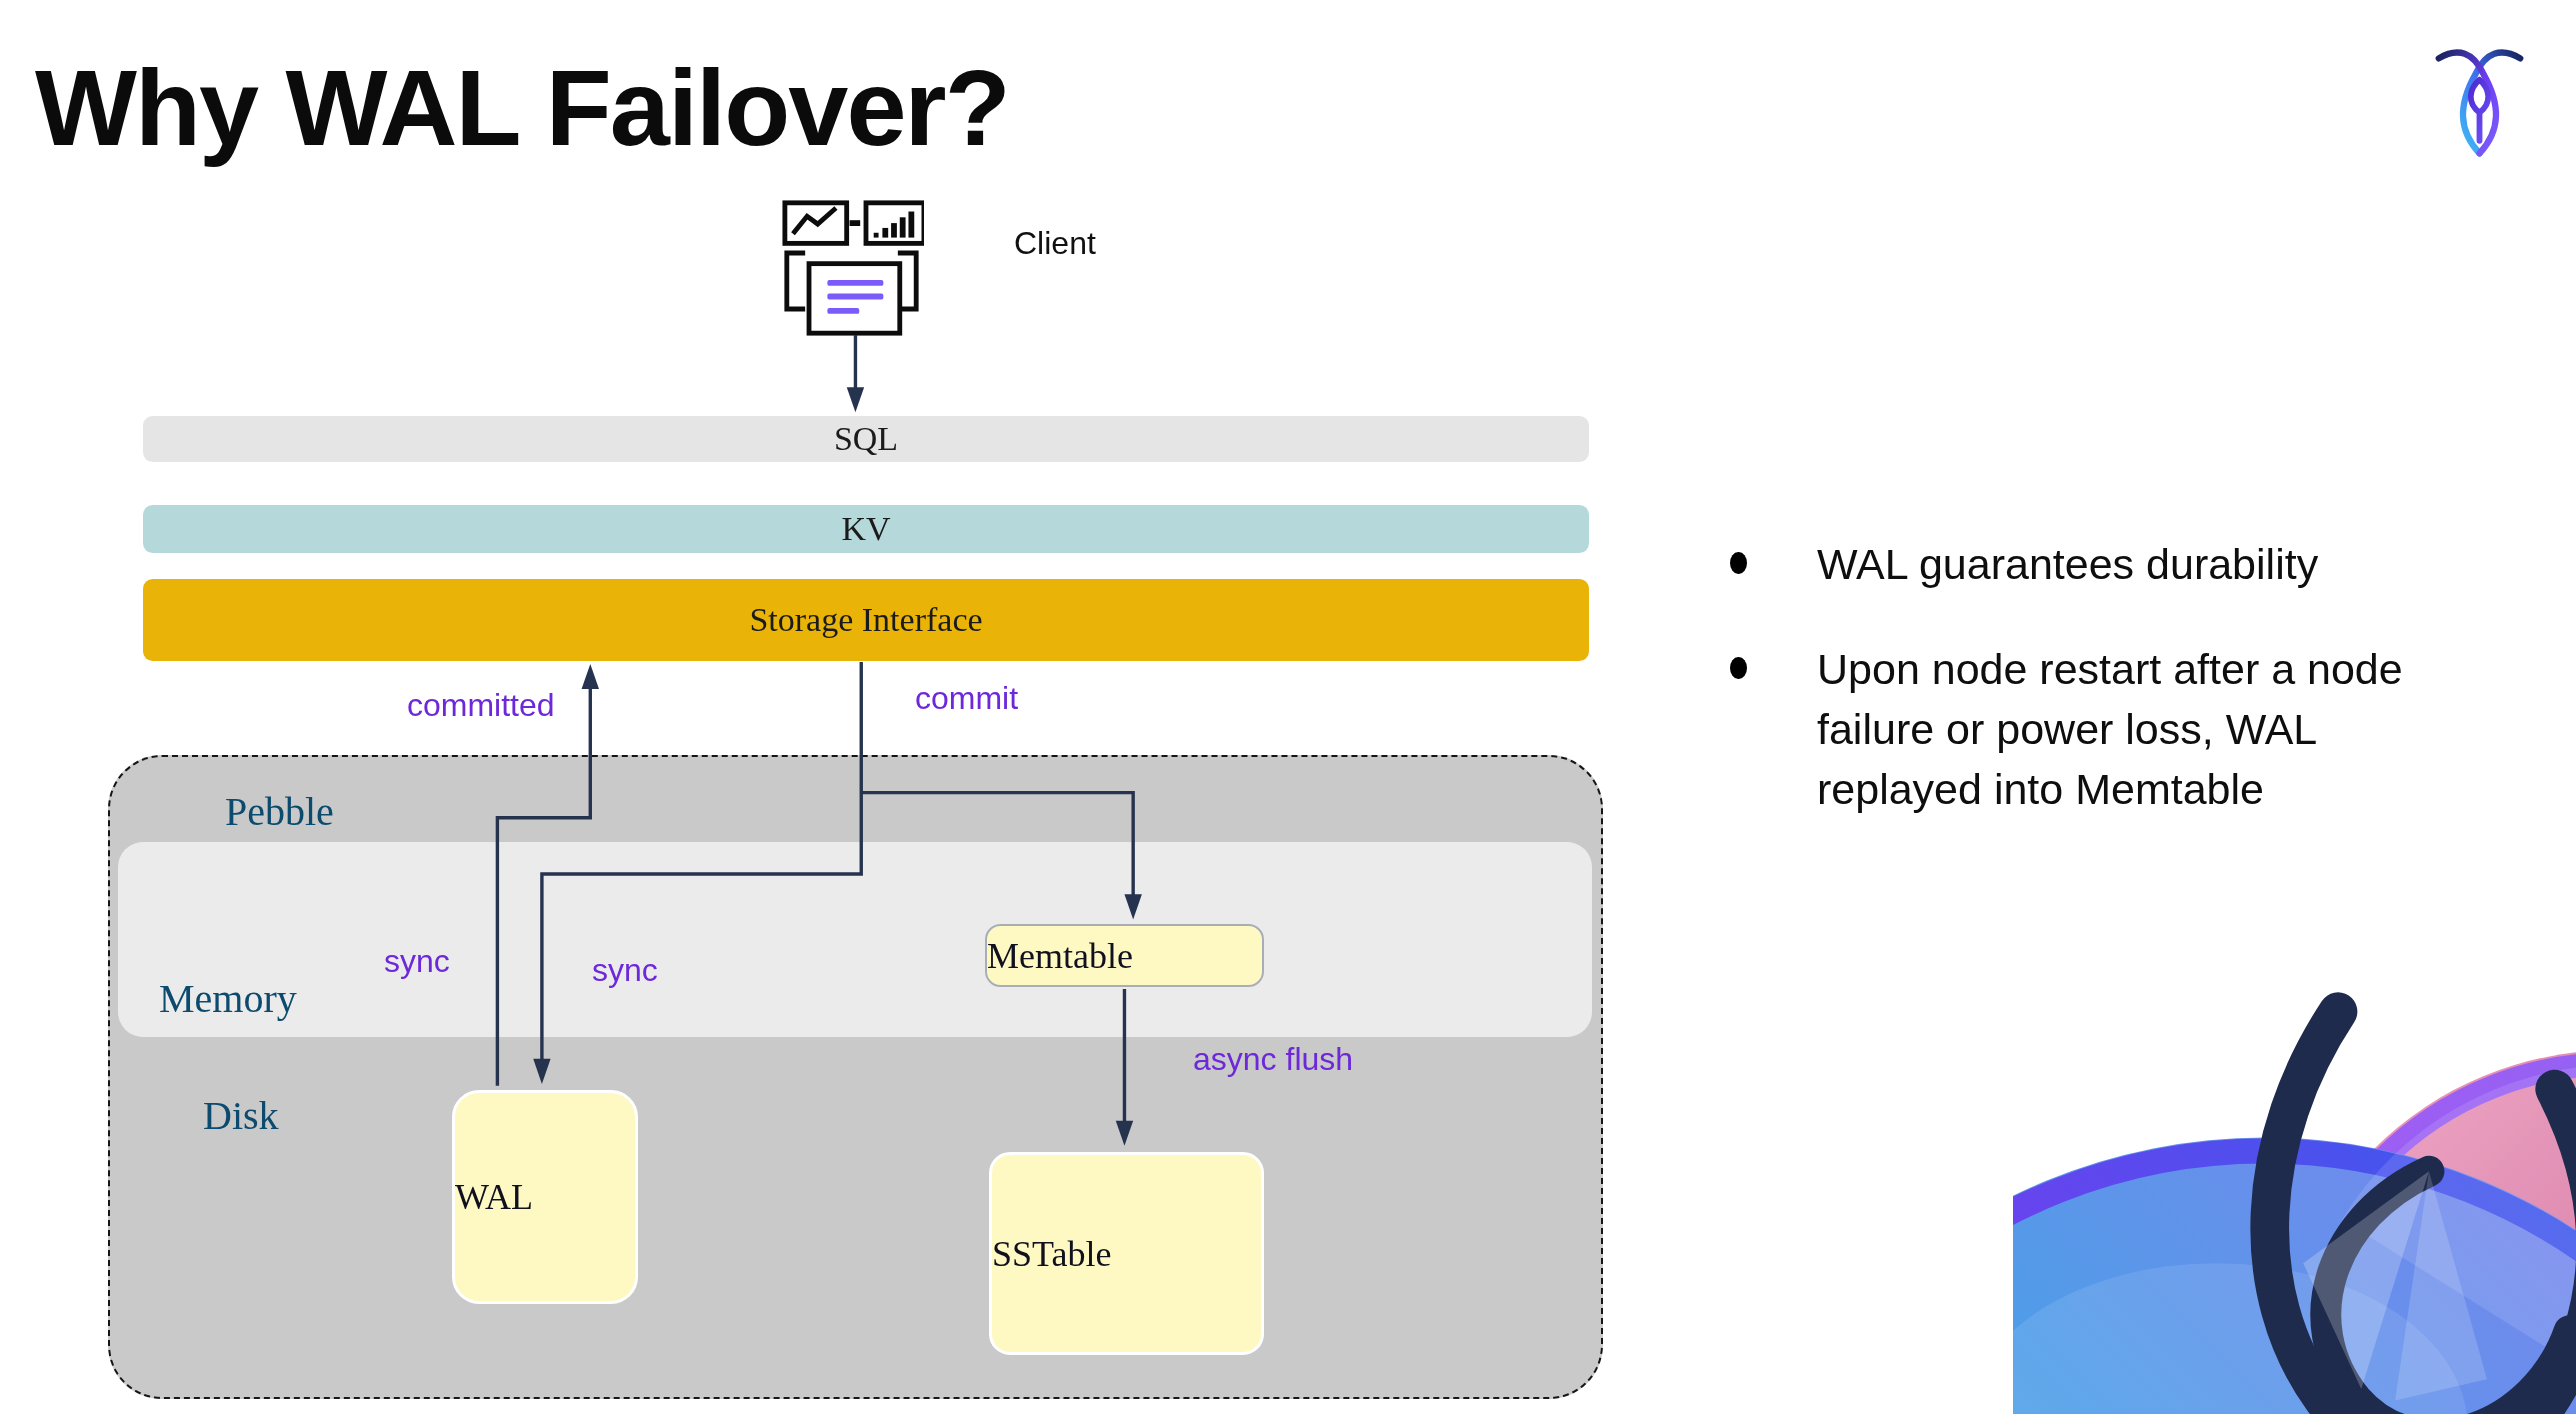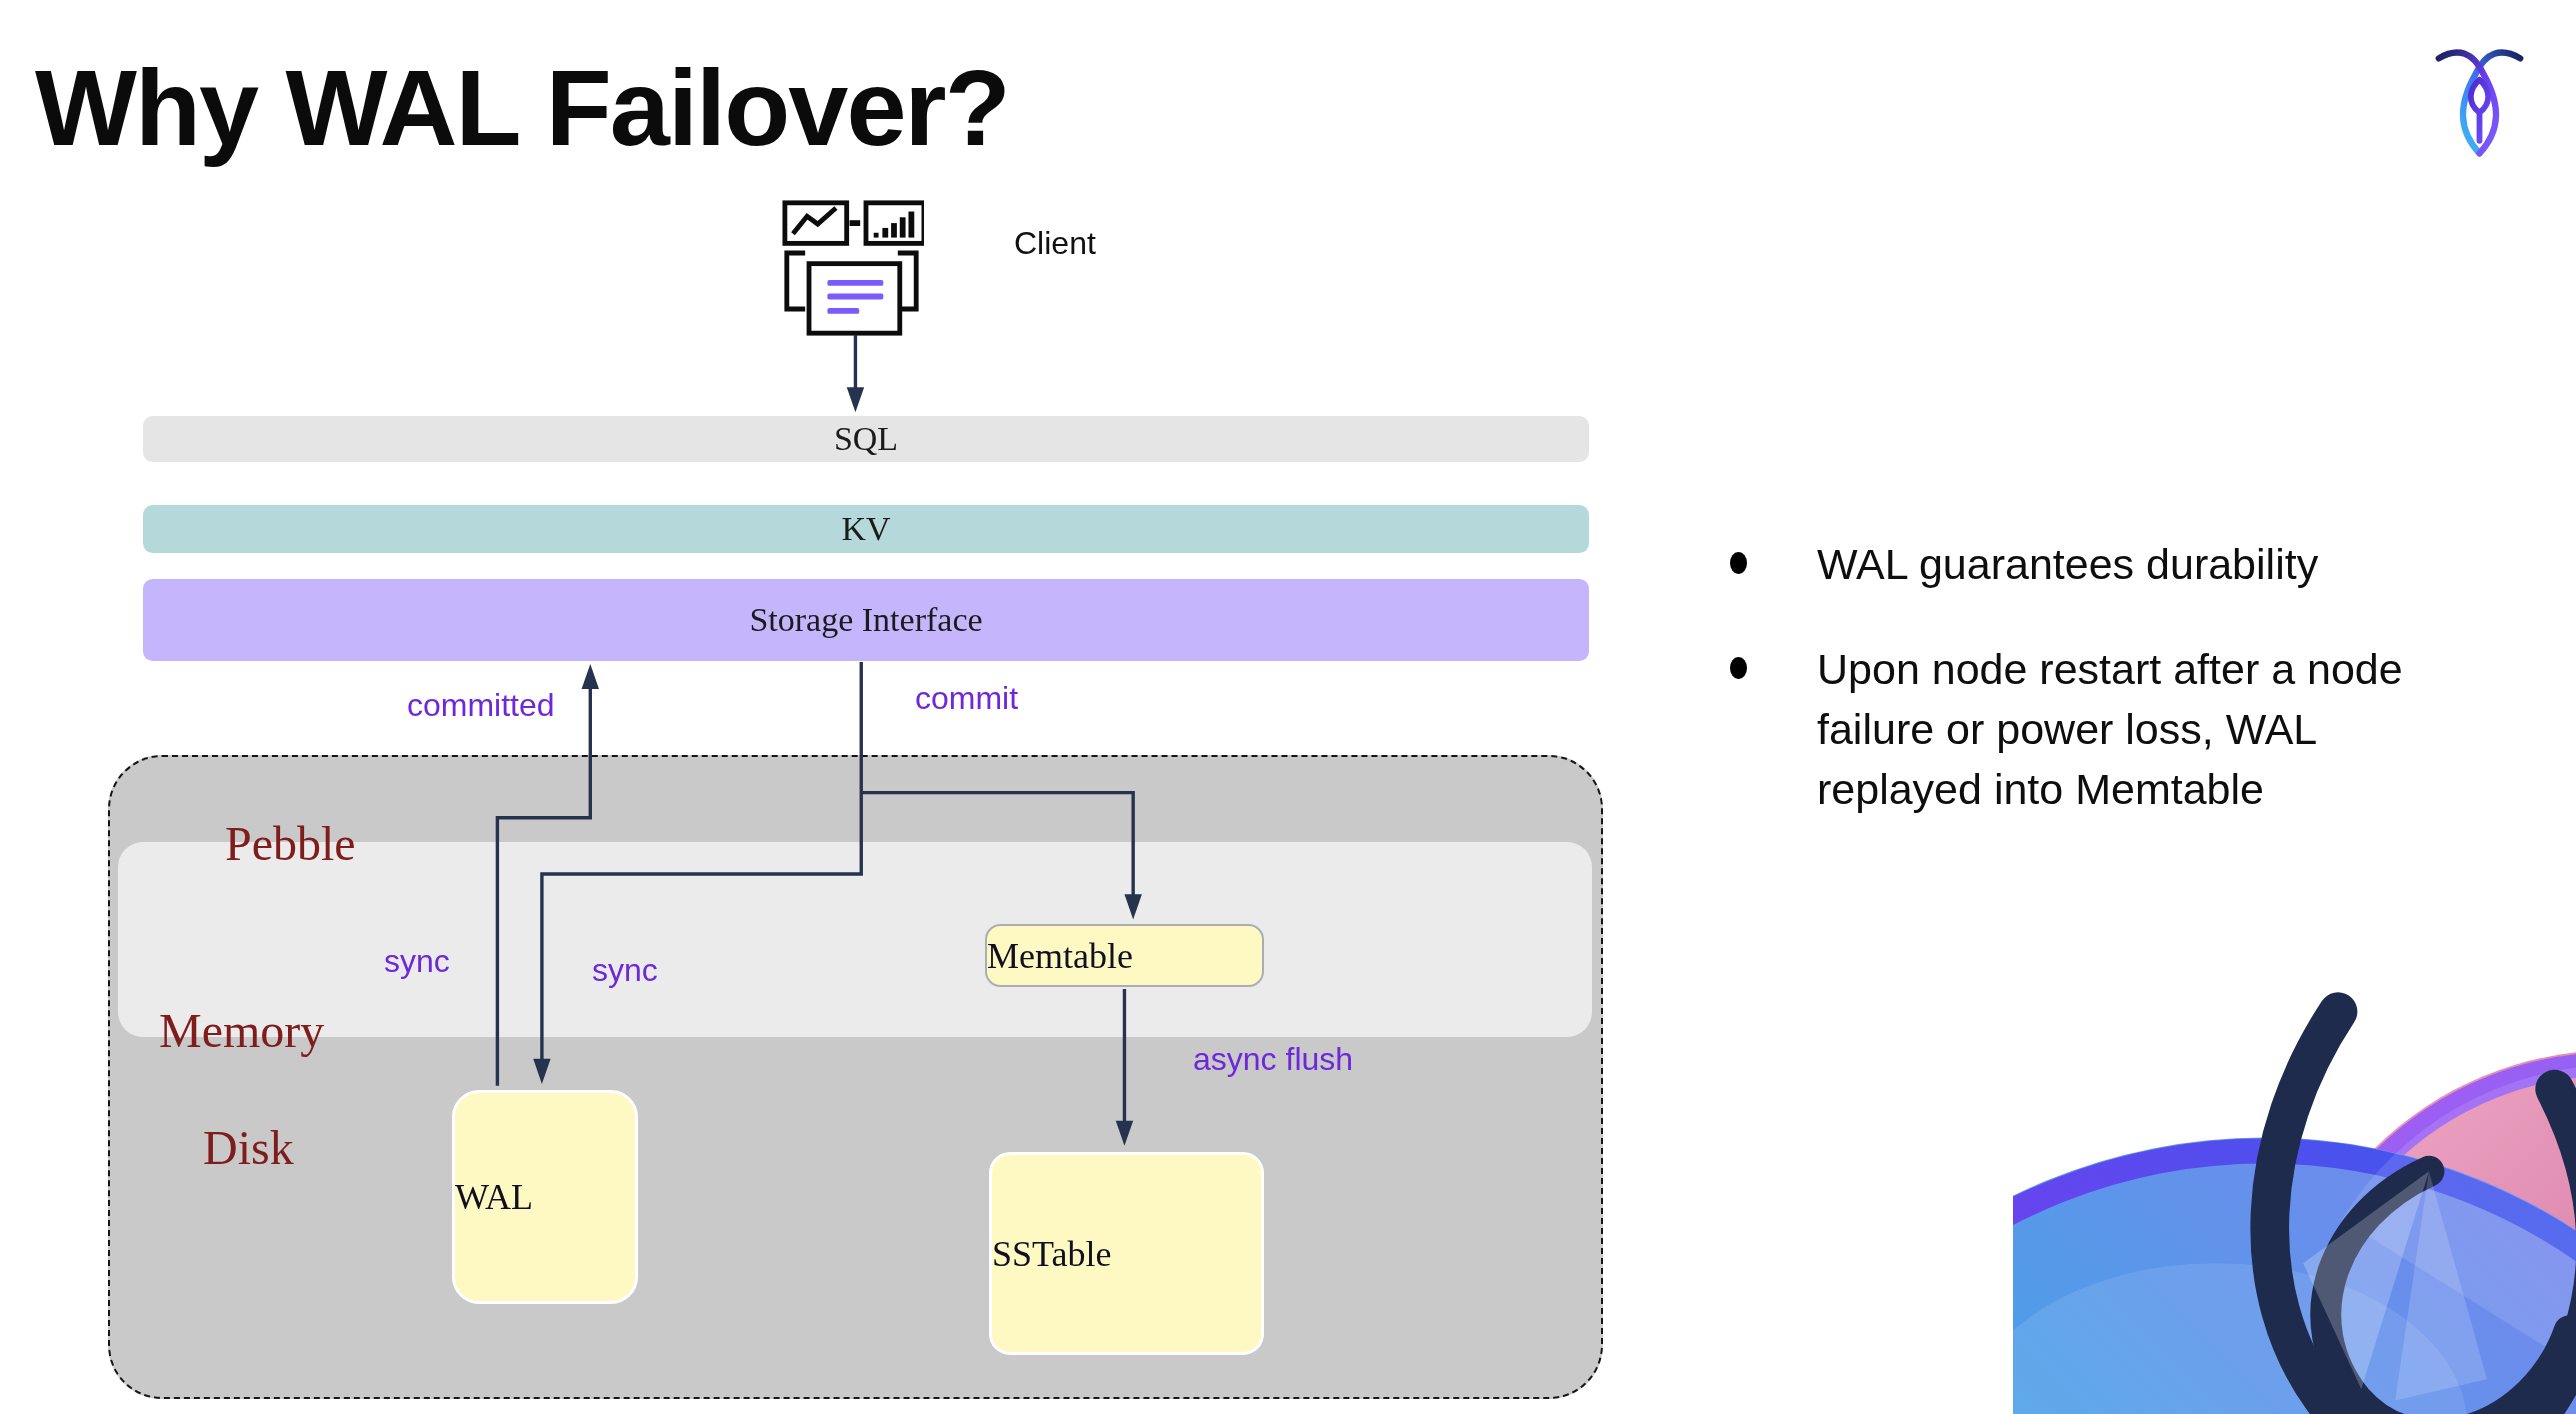--- a/index.html
+++ b/index.html
@@ -8,28 +8,28 @@
 
   .title{position:absolute;left:35px;top:43px;font-size:108px;font-weight:700;
          letter-spacing:-1.9px;color:#0b0b0b;line-height:1.2;}
 
   
   .layer{position:absolute;left:143px;width:1446px;border-radius:9.7px;display:flex;
          align-items:center;justify-content:center;font-family:"Liberation Serif",serif;
          font-size:34px;color:#1b1b1b;}
   .layer.sql{top:416px;height:46px;background:#e5e5e5;}
   .layer.kv{top:505px;height:48px;background:#b5d9db;}
-  .layer.storage{top:579px;height:82px;background:#c4b5fd;}
+  .layer.storage{top:579px;height:82px;background:#eab308;}
 
   
   .pebble{position:absolute;left:108px;top:755px;width:1495px;height:644px;
           background:#c9c9c9;border:2.9px dashed #151515;border-radius:54px;box-sizing:border-box;}
   .memory-band{position:absolute;left:7.7px;top:85px;width:1474px;height:195px;
           background:#ebebeb;border-radius:25px;}
-  .region-label{position:absolute;font-family:"Liberation Serif",serif;font-size:48px;color:#7f1d1d;margin-top:28px;}
+  .region-label{position:absolute;font-family:"Liberation Serif",serif;font-size:40px;color:#0c4a6e;}
   .lbl-pebble{left:225px;top:788px;}
   .lbl-memory{left:159px;top:975px;}
   .lbl-disk{left:203px;top:1092px;}
 
   
   .node{position:absolute;background:#fef9c3;display:flex;align-items:center;
         font-family:"Liberation Serif",serif;font-weight:400;color:#10101e;box-sizing:border-box;}
   .wal{left:452px;top:1090px;width:186px;height:214px;border:3.9px solid #ffffff;border-radius:27px;font-size:36px;}
   .memtable{left:985px;top:924px;width:279px;height:63px;border:2.9px solid #a9aeb6;border-radius:15.5px;font-size:36px;}
   .sstable{left:989px;top:1152px;width:275px;height:203px;border:3.9px solid #ffffff;border-radius:21px;font-size:36px;}

